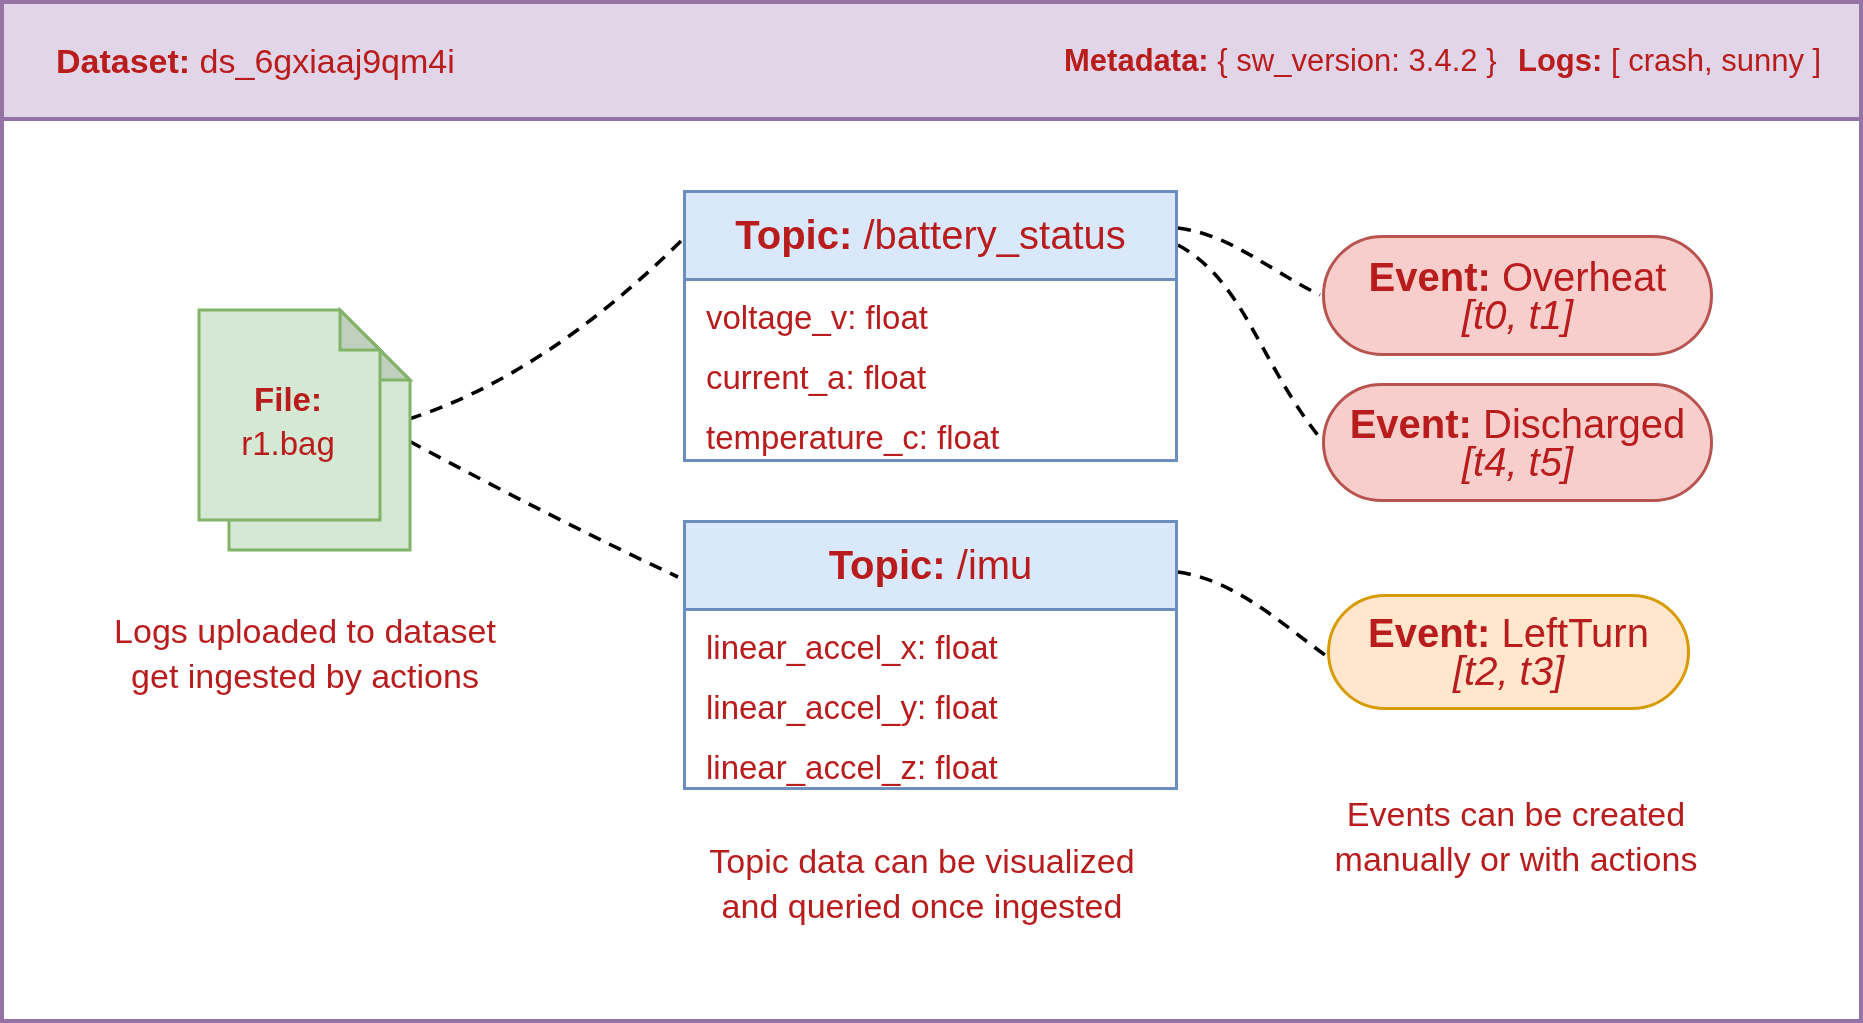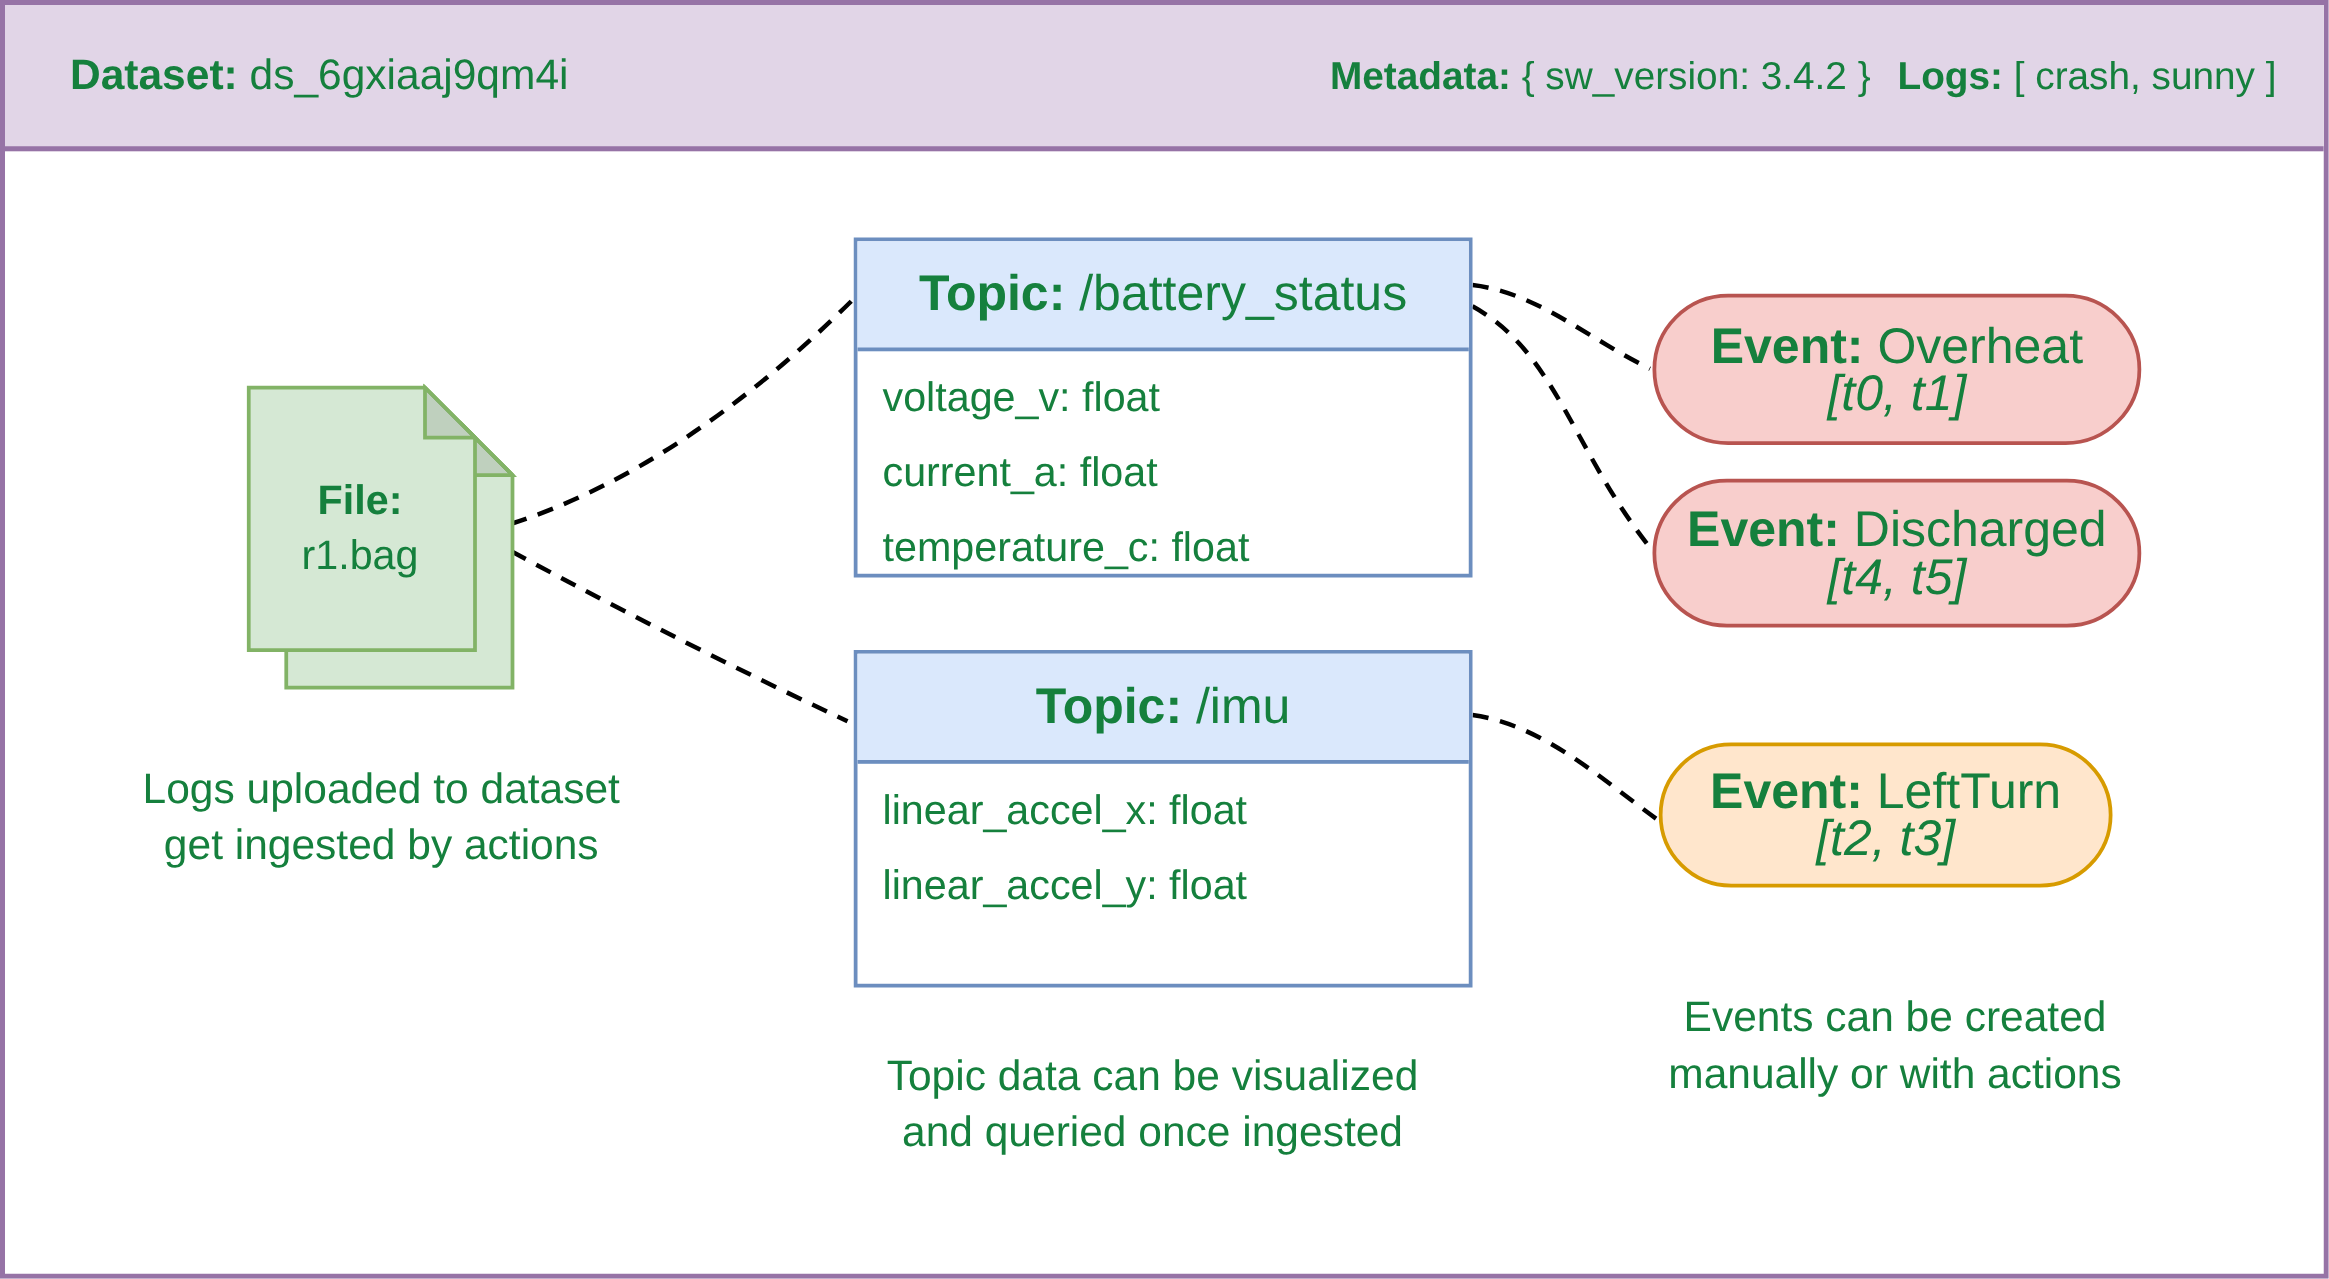--- a/index.html
+++ b/index.html
@@ -3,21 +3,21 @@
 <meta charset="utf-8">
 <style>
   html,body{margin:0;padding:0;background:#ffffff;}
   .canvas{
     position:relative;
     width:1863px;height:1023px;
     box-sizing:border-box;
     border:4px solid #9673a6;
     background:#ffffff;
     font-family:"Liberation Sans", sans-serif;
-    color:#15803d;
+    color:#b91c1c;
     overflow:hidden;
   }
   
   .topbar{
     position:absolute;top:0;left:0;right:0;height:113px;
     background:#e1d5e7;border-bottom:4px solid #9673a6;
   }
   .topbar .dataset{
     position:absolute;left:52px;top:50%;transform:translateY(-50%);
     font-size:34px;
@@ -117,20 +117,21 @@
       <div class="topic-field">current_a: float</div>
       <div class="topic-field">temperature_c: float</div>
     </div>
   </div>
 
   <div class="topic topic-imu">
     <div class="topic-header"><b>Topic:</b><span> /imu</span></div>
     <div class="topic-body">
       <div class="topic-field">linear_accel_x: float</div>
       <div class="topic-field">linear_accel_y: float</div>
+      <div class="topic-field">linear_accel_z: float</div>
     </div>
   </div>
   <div class="caption caption-topics">
     <div>Topic data can be visualized</div>
     <div>and queried once ingested</div>
   </div>
 
   <div class="pill pill-red pill-overheat">
     <div><b>Event:</b><span> Overheat</span></div>
     <div class="range">[t0, t1]</div>

